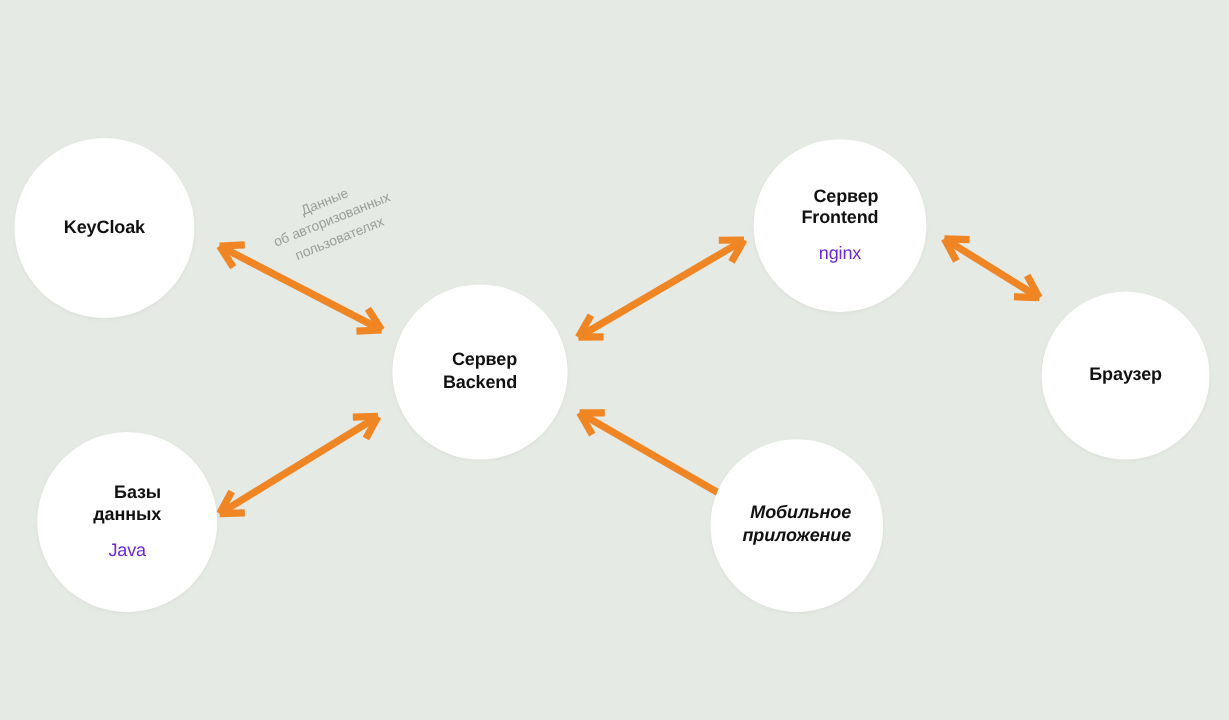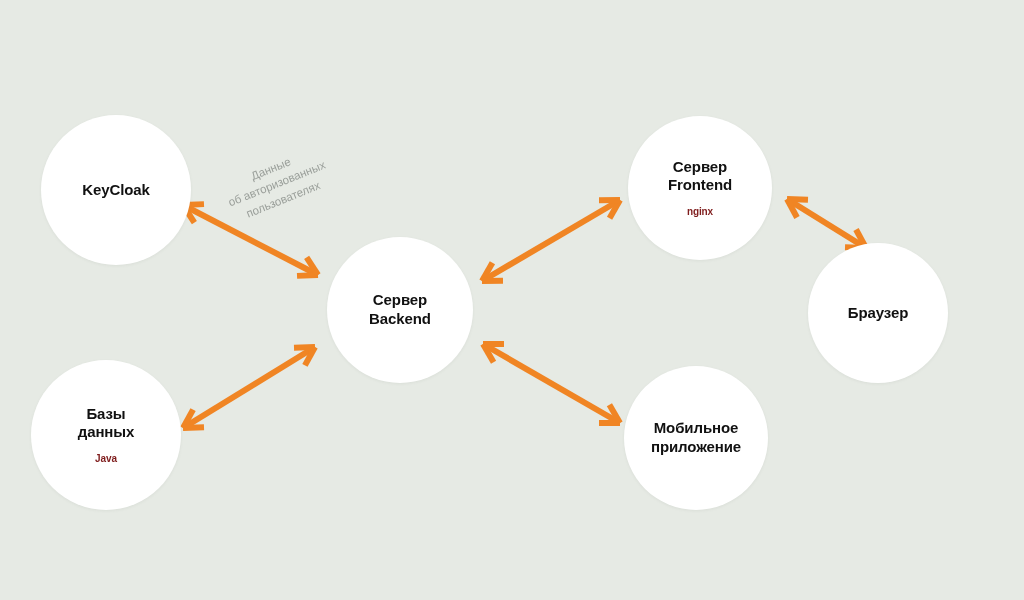--- a/index.html
+++ b/index.html
@@ -27,35 +27,35 @@
   }
   .node {
     position: absolute;
     border-radius: 50%;
     background: #ffffff;
     box-shadow: 0 1px 3px rgba(120,130,120,0.10);
     display: flex;
     flex-direction: column;
     align-items: center;
     justify-content: center;
-    text-align: center;
+    text-align: right;
     box-sizing: border-box;
   }
   .node-title {
     color: #111111;
     font-weight: bold;
     font-size: 15px;
     line-height: 1.24;
     letter-spacing: -0.1px;
     white-space: pre-line;
   }
   .node-sub {
-    color: #7f1d1d;
-    font-weight: bold;
-    font-size: 10px;
+    color: #6d28d9;
+    font-weight: normal;
+    font-size: 15px;
     line-height: 1.24;
     letter-spacing: -0.1px;
     margin-top: 11px;
     white-space: pre-line;
   }
   .edge-label {
     position: absolute;
     color: #9a9f9a;
     font-size: 11.5px;
     line-height: 1.42;
@@ -111,46 +111,46 @@
       <g>
         <line x1="866" y1="248" x2="845.0129927482927" y2="247.26140226321402" stroke="#f08524" stroke-width="6" stroke-linecap="butt"></line>
         <line x1="866" y1="248" x2="856.0129216009311" y2="229.5268230926337" stroke="#f08524" stroke-width="6" stroke-linecap="butt"></line>
       </g>
       <g>
         <line x1="787" y1="199" x2="807.9870072517073" y2="199.738597736786" stroke="#f08524" stroke-width="6" stroke-linecap="butt"></line>
         <line x1="787" y1="199" x2="796.9870783990689" y2="217.4731769073663" stroke="#f08524" stroke-width="6" stroke-linecap="butt"></line>
       </g>
     </svg>
 
-  <div class="node" style="left: 41px; top: 115px; width: 150px; height: 150px;">
+  <div class="node" style="left: 12px; top: 115px; width: 150px; height: 150px;">
     <div class="node-title">KeyCloak</div>
   </div>
 
   <div class="node" style="left: 327px; top: 237px; width: 146px; height: 146px;">
     <div class="node-title">Сервер
 Backend</div>
   </div>
 
   <div class="node" style="left: 628px; top: 116px; width: 144px; height: 144px;">
     <div class="node-title">Сервер
 Frontend</div>
     <div class="node-sub">nginx</div>
   </div>
 
-  <div class="node" style="left: 808px; top: 243px; width: 140px; height: 140px;">
+  <div class="node" style="left: 868px; top: 243px; width: 140px; height: 140px;">
     <div class="node-title">Браузер</div>
   </div>
 
   <div class="node" style="left: 31px; top: 360px; width: 150px; height: 150px;">
     <div class="node-title">Базы
 данных</div>
     <div class="node-sub">Java</div>
   </div>
 
-  <div class="node" style="left: 624px; top: 366px; width: 144px; height: 144px;">
+  <div class="node" style="left: 592px; top: 366px; width: 144px; height: 144px; font-style: italic;">
     <div class="node-title">Мобильное
 приложение</div>
   </div>
 
   <div class="edge-label" style="left: 277px; top: 184px; transform: translate(-50%, -50%) rotate(-22deg);">Данные
 об авторизованных
 пользователях</div>
 
 </div>
 

